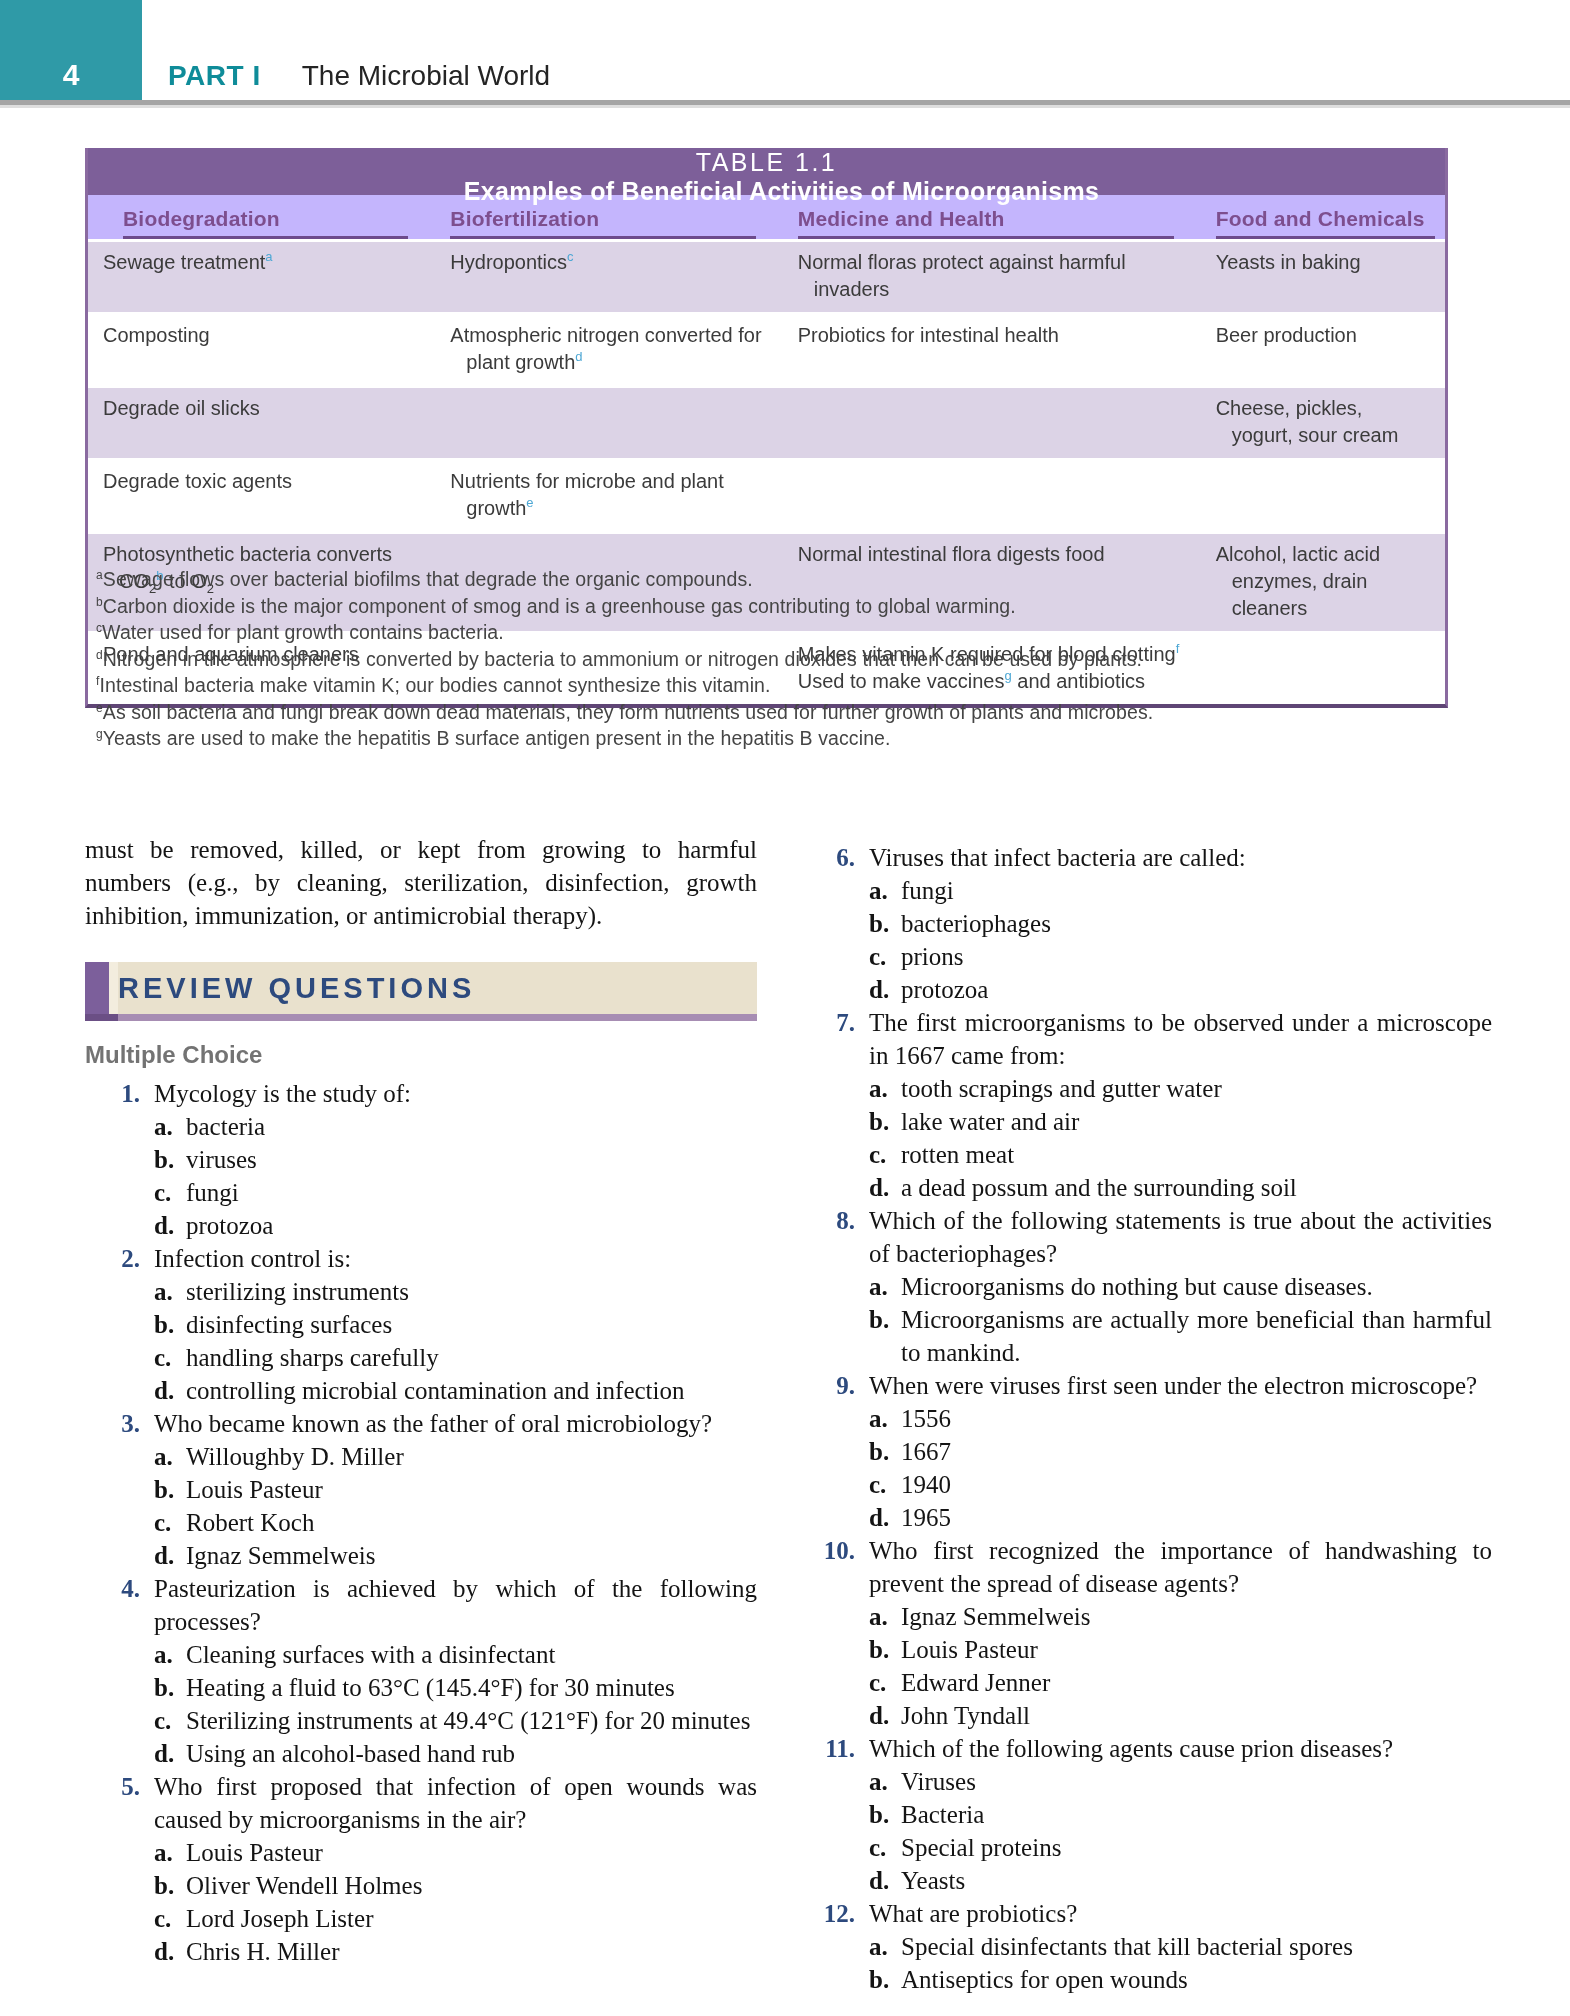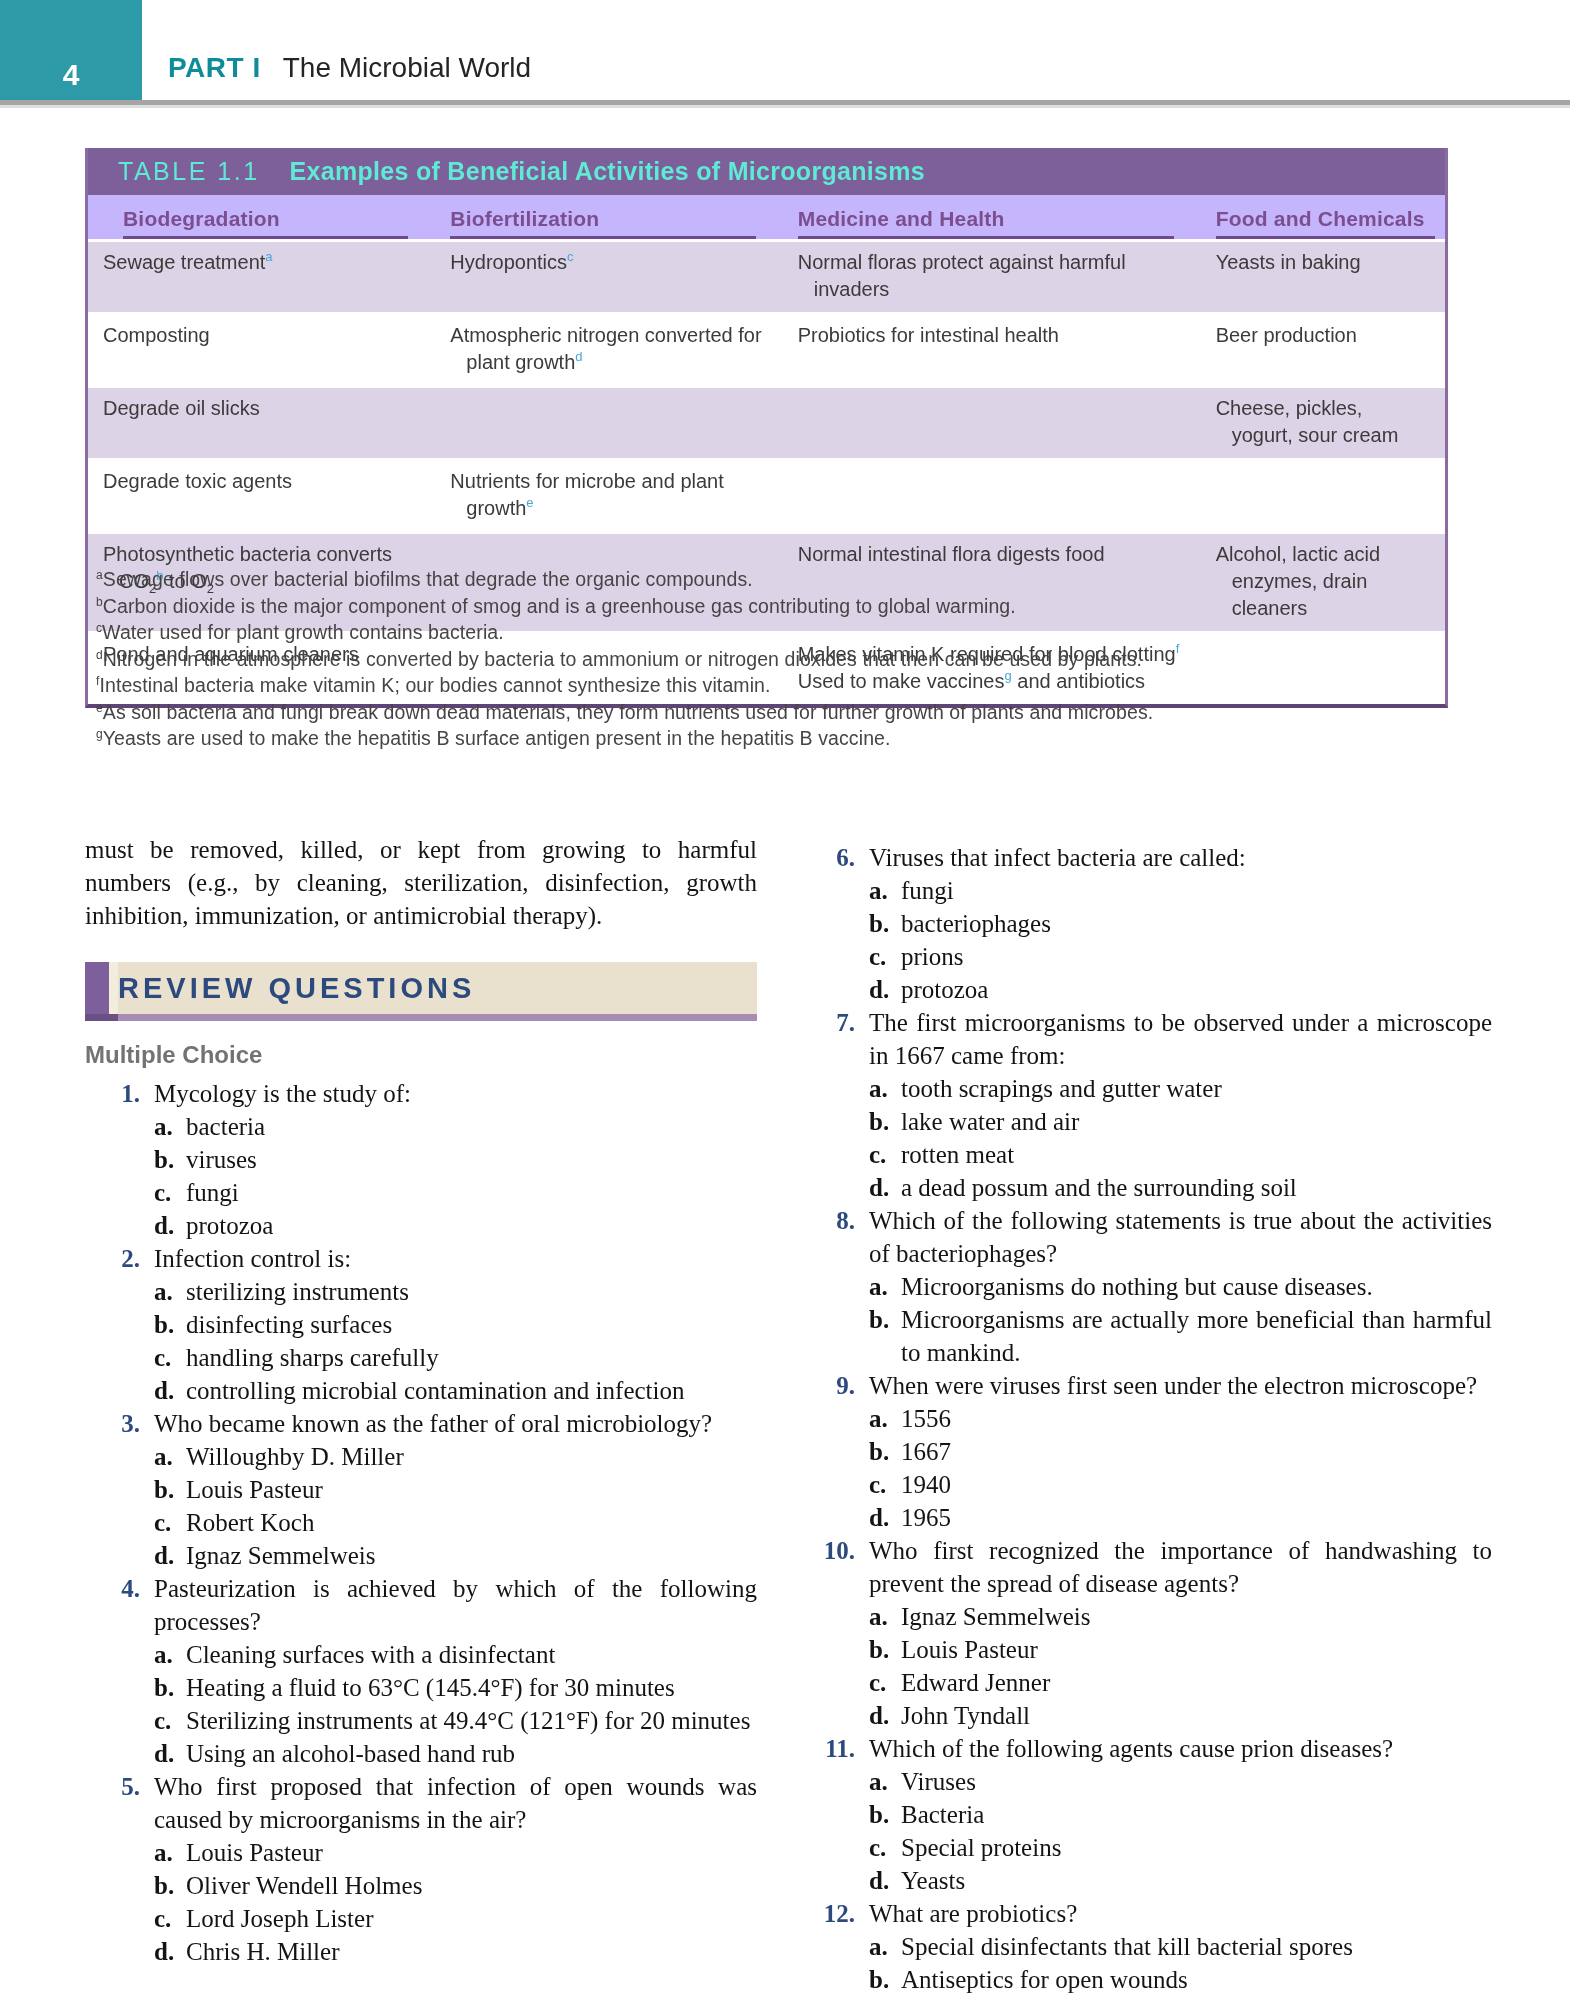--- a/index.html
+++ b/index.html
@@ -4,30 +4,30 @@
 <style>
   html,body{margin:0;padding:0;background:#ffffff;}
   .page{position:relative;width:1570px;height:2016px;background:#ffffff;overflow:hidden;
         font-family:"Liberation Serif",serif;}
 
   
   .corner-block{position:absolute;left:0;top:0;width:142px;height:100px;background:#2f9aa7;
         display:flex;align-items:flex-end;justify-content:center;padding-bottom:10px;box-sizing:border-box;}
   .corner-block .pgnum{color:#ffffff;font-family:"Liberation Sans",sans-serif;font-weight:bold;font-size:30px;line-height:1;}
   .hdr-rule{position:absolute;left:0;top:100px;width:1570px;height:5px;background:#a5a5a5;box-shadow:0 3px 0 #dedede;}
-  .hdr-text{position:absolute;left:168px;top:0;height:100px;display:flex;align-items:flex-end;padding-bottom:16px;box-sizing:border-box;
-        font-family:"Liberation Sans",sans-serif;font-size:28px;}
+  .hdr-text{position:absolute;left:168px;top:0;height:100px;display:flex;align-items:flex-end;padding-bottom:8px;box-sizing:border-box;
+        font-family:"Liberation Sans",sans-serif;font-size:28px;gap:19px;}
   .part-label{color:#0f8c99;font-weight:bold;margin-right:22px;letter-spacing:.5px;}
   .part-title{color:#242424;}
 
   
   .tbl-wrap{position:absolute;left:85px;top:148px;width:1363px;box-sizing:border-box;
         border-left:3px solid #8a6aa0;border-right:3px solid #8a6aa0;border-bottom:4px solid #5f4575;}
-  .tbl-titlebar{background:#7d5f99;color:#5eead4;height:47px;display:flex;align-items:center;
-        font-family:"Liberation Sans",sans-serif;font-size:25px;padding-left:30px;}
+  .tbl-titlebar{background:#7d5f99;color:#ffffff;height:47px;display:flex;align-items:center;
+        font-family:"Liberation Sans",sans-serif;font-size:25px;padding-left:30px;flex-direction:column;}
   .tbl-label{letter-spacing:2.5px;margin-right:30px;font-weight:normal;}
   .tbl-title{font-weight:bold;letter-spacing:.3px;}
   table.data{width:100%;border-collapse:collapse;table-layout:fixed;
         font-family:"Liberation Sans",sans-serif;font-size:20px;color:#3b3b3b;}
   table.data thead tr{background:#c4b5fd;}
   table.data th{text-align:left;vertical-align:bottom;padding:12px 0 0 0;}
   .th-inner{font-size:21px;font-weight:bold;color:#7d4e8e;border-bottom:3px solid #6d4a8c;
         padding-bottom:5px;margin-right:42px;letter-spacing:.2px;}
   th.c1 .th-inner{margin-left:35px;}
   th.c4 .th-inner{margin-right:10px;}

